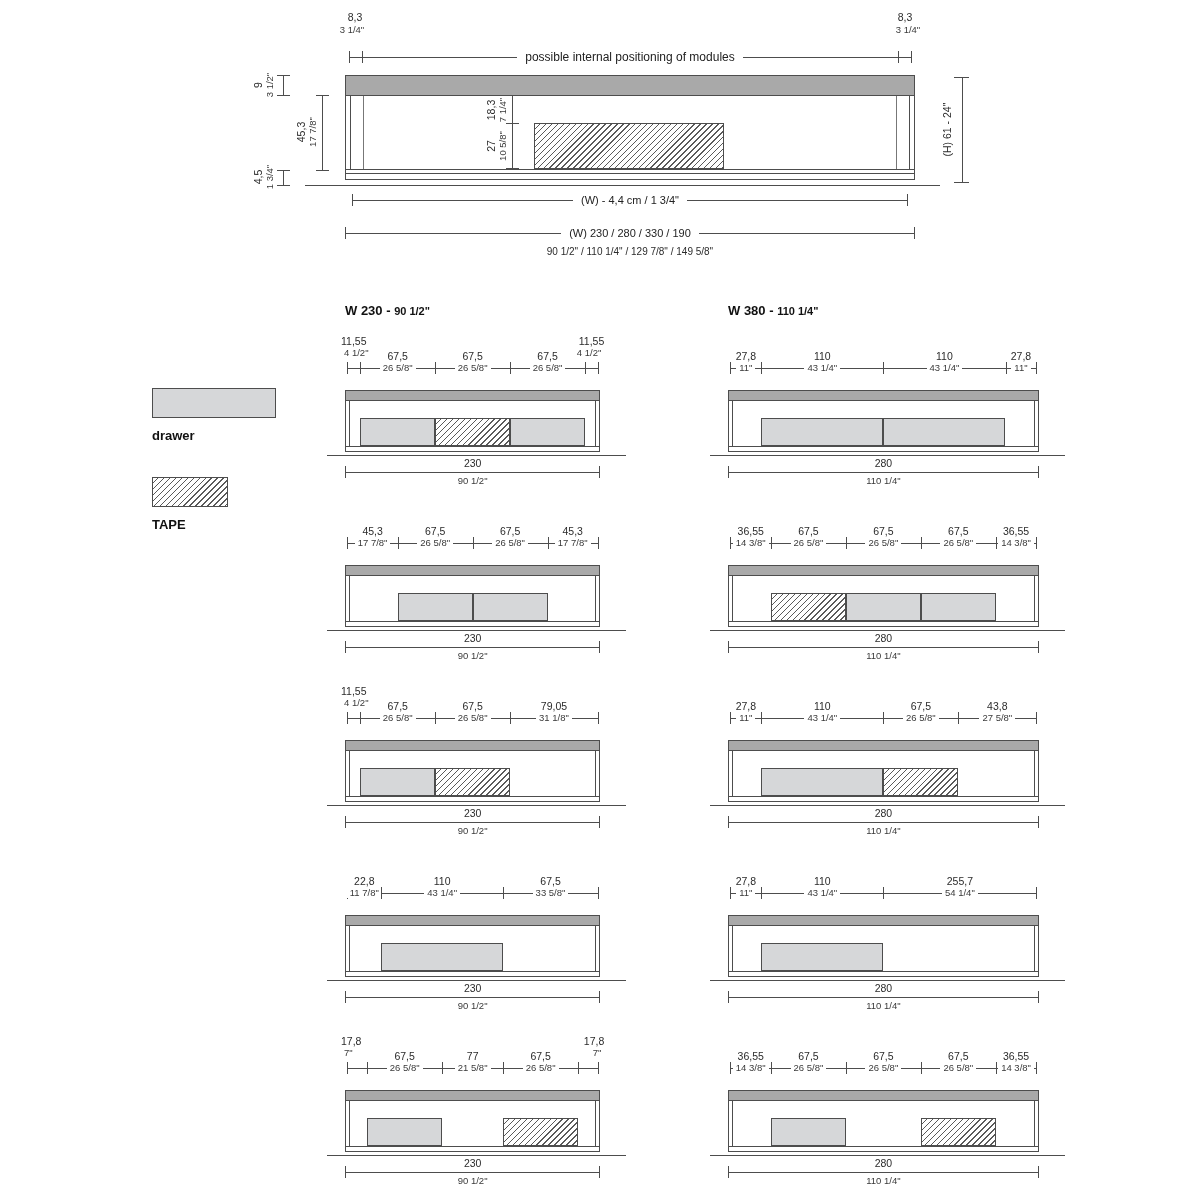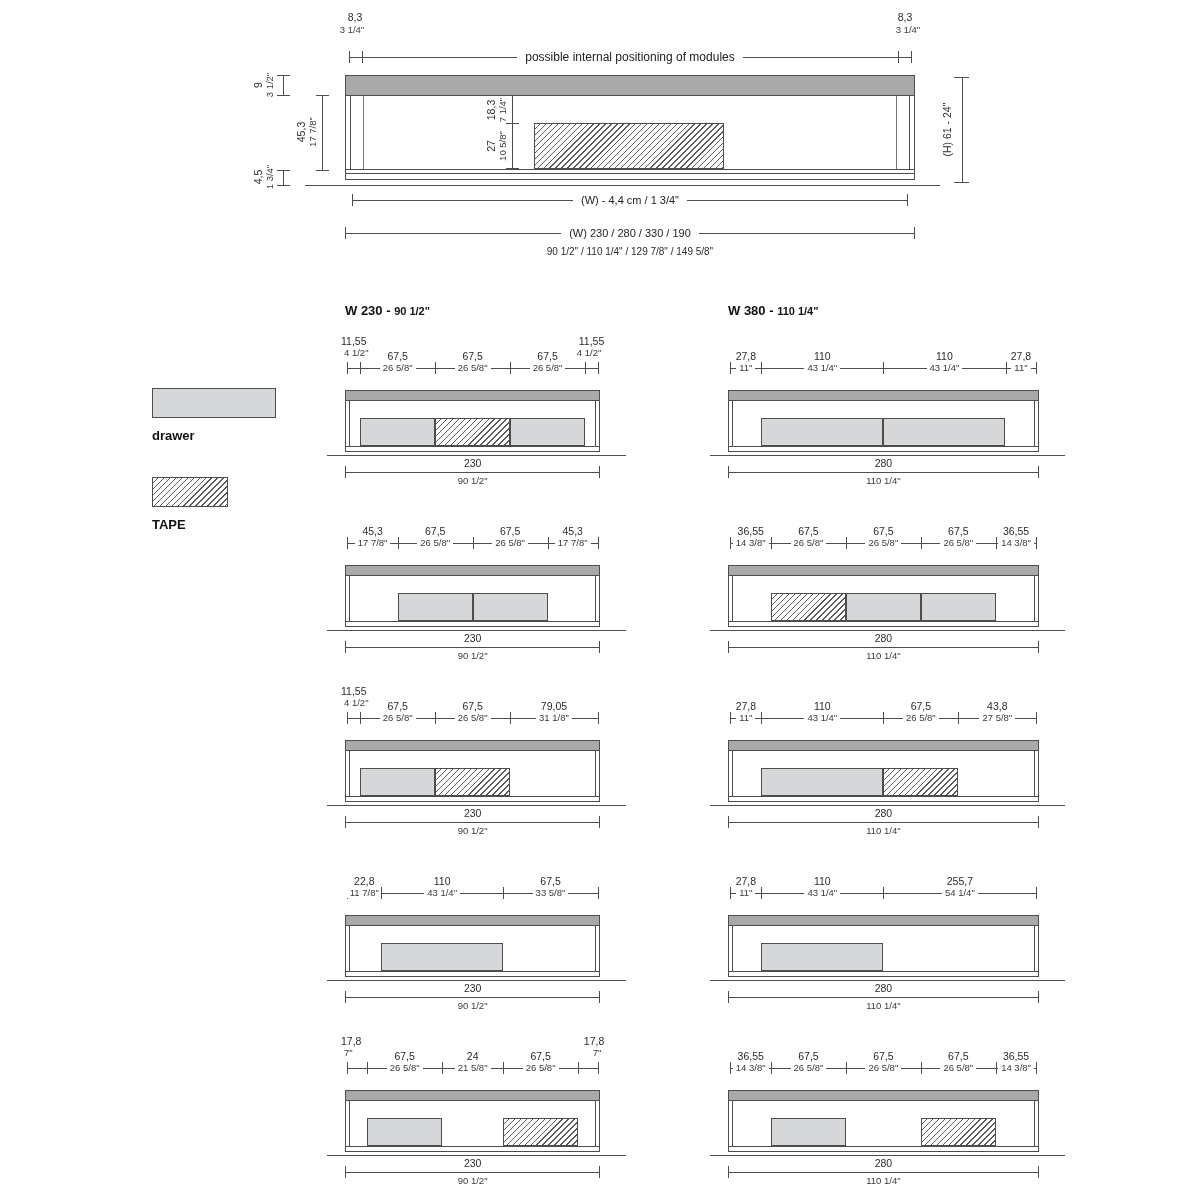--- a/index.html
+++ b/index.html
@@ -258,21 +258,21 @@
     </div>
     <div class="abs" style="left: 345px; top: 1032px; width: 315.3px; height: 162px;">
       <div class="hline" style="left: 2.442px; top: 36px; width: 250.416px;"></div>
       <div class="tick" style="left: 2.442px; top: 30px;"></div>
       <div class="dimw cm" style="width: 60px; left: -4px; top: 4px; text-align: left;"><span class="lab">17,8</span></div>
       <div class="dimw inch" style="width: 60px; left: -4px; top: 15px; text-align: left;"><span class="lab">7"</span></div>
       <div class="tick" style="left: 22.2px; top: 30px;"></div>
       <div class="dimw cm" style="width: 90px; left: 14.6625px; top: 19px;"><span class="lab">67,5</span></div>
       <div class="dimw inch" style="width: 90px; left: 14.6625px; top: 30px;"><span class="lab">26 5/8"</span></div>
       <div class="tick" style="left: 97.125px; top: 30px;"></div>
-      <div class="dimw cm" style="width: 90px; left: 82.65px; top: 19px;"><span class="lab">24</span></div>
+      <div class="dimw cm" style="width: 90px; left: 82.65px; top: 19px;"><span class="lab">77</span></div>
       <div class="dimw inch" style="width: 90px; left: 82.65px; top: 30px;"><span class="lab">21 5/8"</span></div>
       <div class="tick" style="left: 158.175px; top: 30px;"></div>
       <div class="dimw cm" style="width: 90px; left: 150.637px; top: 19px;"><span class="lab">67,5</span></div>
       <div class="dimw inch" style="width: 90px; left: 150.637px; top: 30px;"><span class="lab">26 5/8"</span></div>
       <div class="tick" style="left: 233.1px; top: 30px;"></div>
       <div class="dimw cm" style="width: 60px; left: 199.3px; top: 4px; text-align: right;"><span class="lab">17,8</span></div>
       <div class="dimw inch" style="width: 60px; left: 199.3px; top: 15px; text-align: right;"><span class="lab">7"</span></div>
       <div class="tick" style="left: 252.858px; top: 30px;"></div>
       <div class="cab" style="left: 0px; top: 58px; width: 255.3px; height: 62px;">
         <div class="band" style="left: 0px; top: 0px; width: 100%; height: 10px;"></div>

